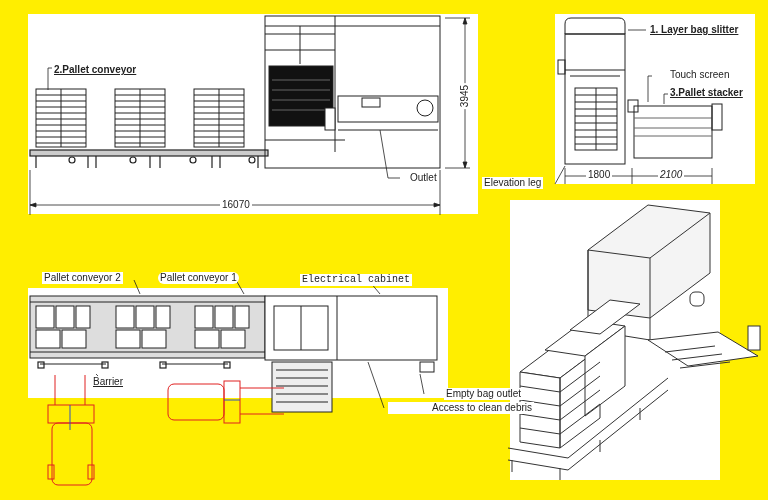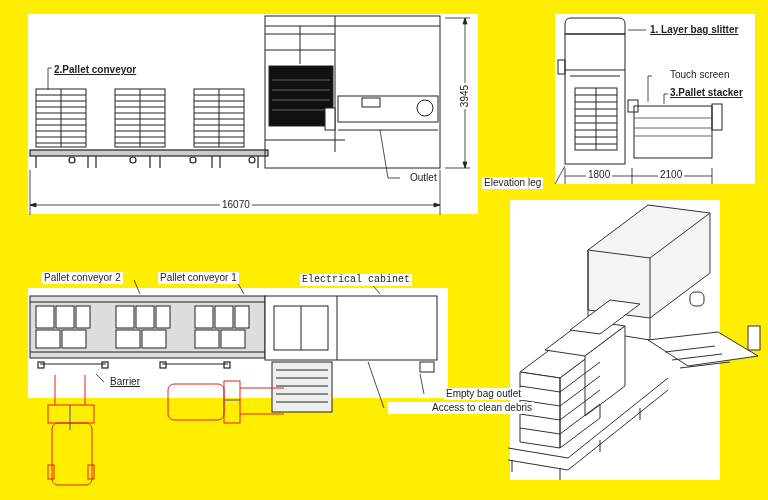--- a/index.html
+++ b/index.html
@@ -168,20 +168,20 @@
 <span class="lbl bold" style="left:52px;top:64px;">2.Pallet conveyor</span>
 <span class="lbl" style="left:376px;top:172px;margin-left:32px;">Outlet</span>
 <span class="dim" style="left:220px;top:199px;">16070</span>
 <span class="dim" style="left:452px;top:90px;transform:rotate(-90deg);">3945</span>
 
 <span class="lbl bold" style="left:648px;top:24px;">1. Layer bag slitter</span>
 <span class="lbl" style="left:668px;top:69px;">Touch screen</span>
 <span class="lbl bold" style="left:668px;top:87px;">3.Pallet stacker</span>
 <span class="lbl" style="left:482px;top:177px;">Elevation leg</span>
 <span class="dim" style="left:586px;top:169px;">1800</span>
-<span class="dim" style="left:658px;top:169px;">2100</span>
+<span class="dim" style="left:658px;top:169px;font-style:italic;">2100</span>
 
 <span class="lbl" style="left:42px;top:272px;">Pallet conveyor 2</span>
-<span class="lbl" style="left:158px;top:272px;">Pallet conveyor 1</span>
+<span class="lbl" style="left:158px;top:272px;border-radius:6px;">Pallet conveyor 1</span>
 <span class="lbl" style="left:300px;top:274px;font-family:Liberation Mono, monospace;">Electrical cabinet</span>
-<span class="lbl" style="left:108px;top:376px;text-decoration:underline;">Barrier</span>
+<span class="lbl" style="left:91px;top:376px;text-decoration:underline;">Barrier</span>
 <span class="lbl" style="left:444px;top:388px;">Empty bag outlet</span>
 <span class="lbl" style="left:388px;top:402px;padding-left:44px;">Access to clean debris</span>
 
 </body></html>

